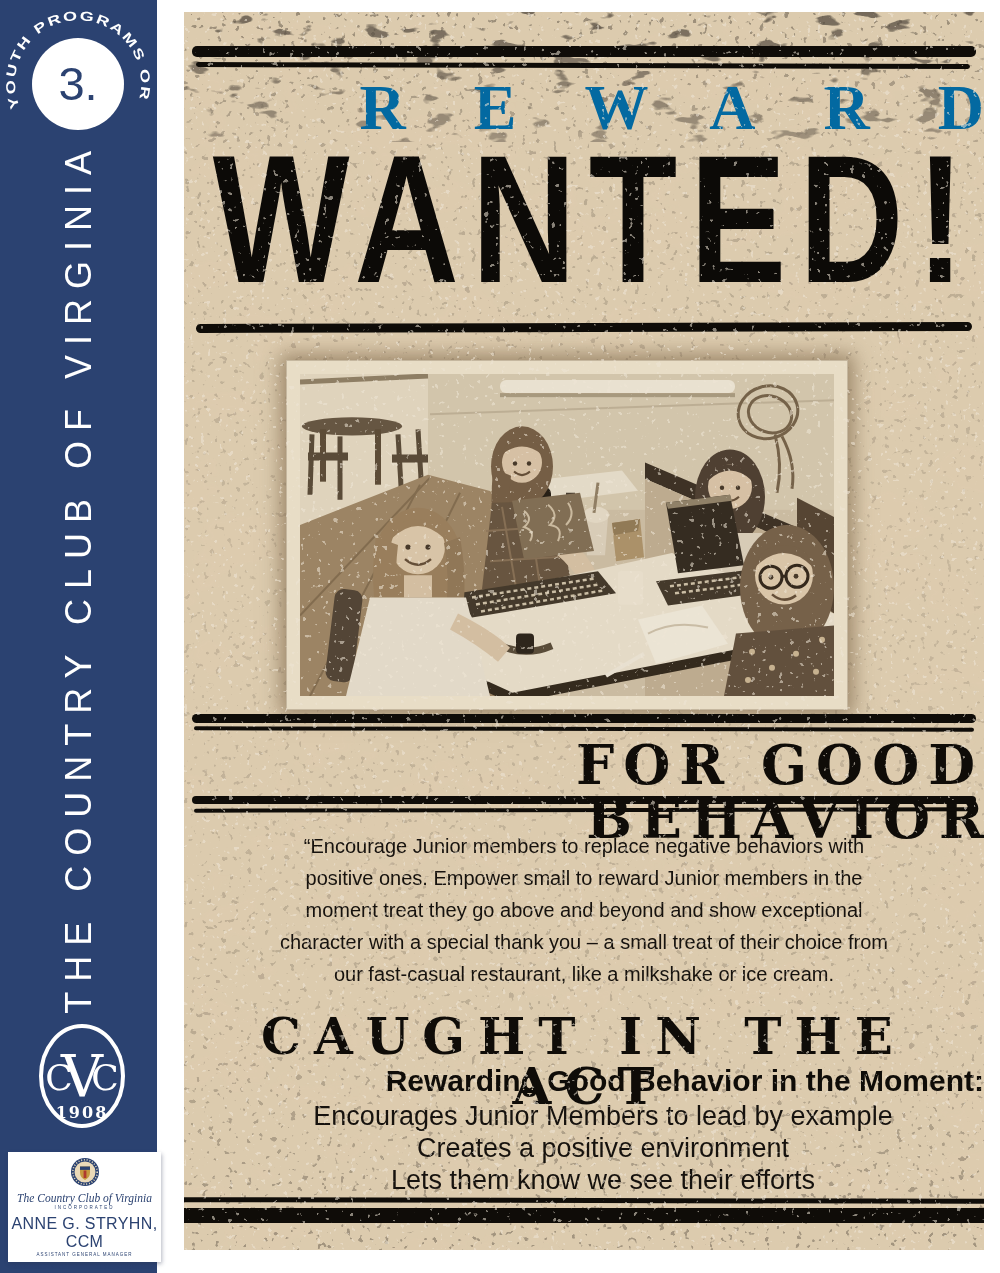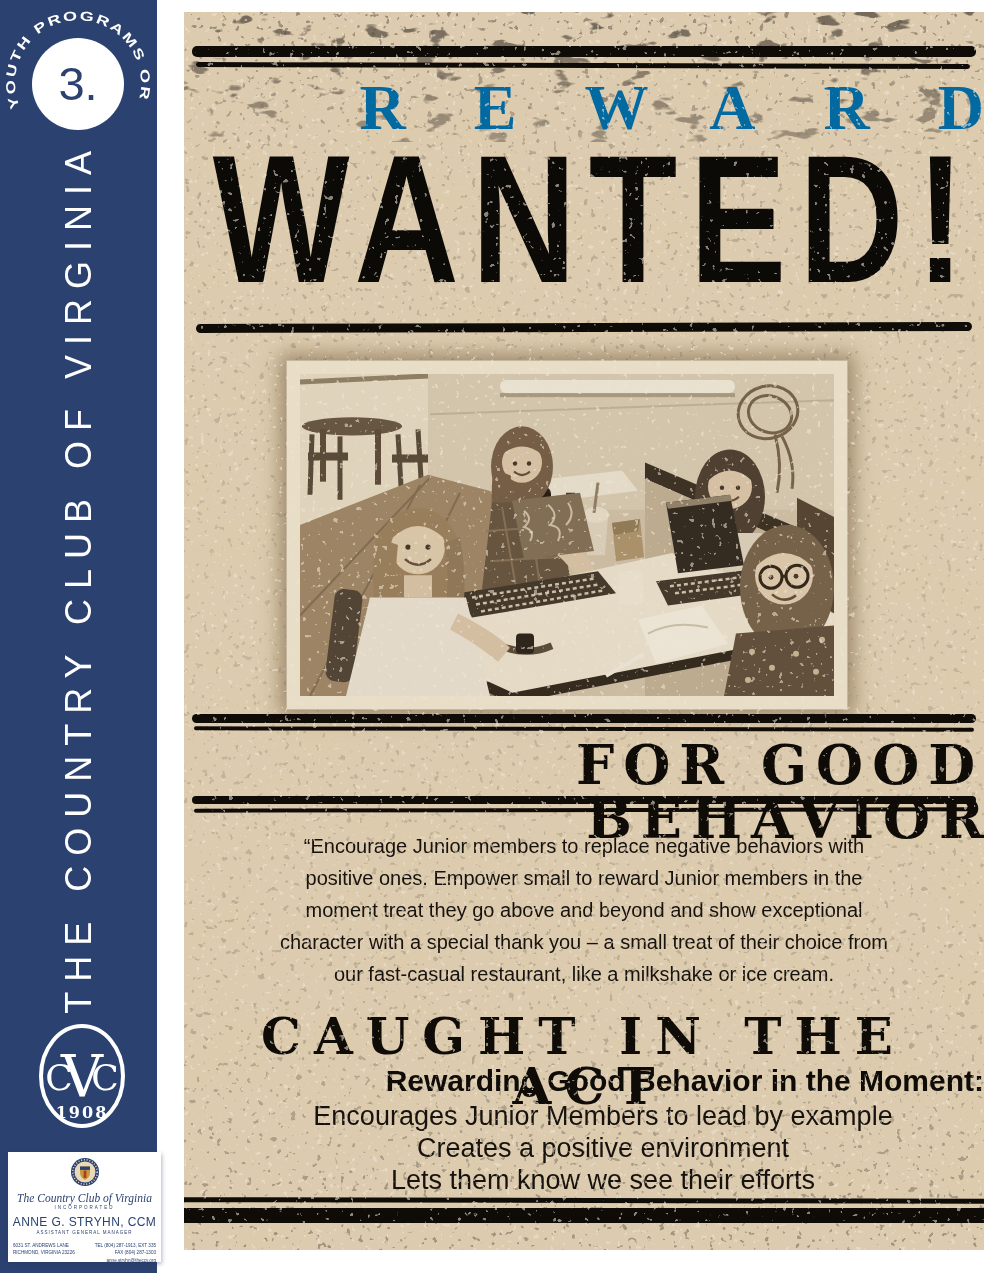--- a/index.html
+++ b/index.html
@@ -14,21 +14,21 @@
   .vtitle{writing-mode:vertical-rl;transform:rotate(180deg);color:#ffffff;font-size:36px;
           letter-spacing:10px;font-weight:400;white-space:nowrap;}
   .ccv-svg{left:26px;top:1012px;}
 
   
   .card{left:8px;top:1152px;width:153px;height:110px;background:#ffffff;color:#2b4271;
         text-align:center;box-shadow:1px 2px 4px rgba(40,50,80,.35);}
   .card .seal{margin-top:5px;}
   .card .script{font-family:"Liberation Serif",serif;font-style:italic;font-size:11.5px;line-height:1.05;margin-top:1px;}
   .card .inc{font-size:4.5px;letter-spacing:2px;margin-top:1px;}
-  .card .pname{font-size:12px;letter-spacing:.4px;margin-top:5px;}
+  .card .pname{font-size:16px;letter-spacing:.4px;margin-top:5px;}
   .card .ptitle{font-size:4.5px;letter-spacing:1px;margin-top:1px;}
   .card .cols{display:flex;justify-content:space-between;padding:0 5px;margin-top:7px;
               font-size:4.6px;line-height:1.6;}
   .card .cols .l{text-align:left;}
   .card .cols .r{text-align:right;}
 
   
   .poster{left:184px;top:12px;width:800px;height:1238px;background:#dccbae;overflow:hidden;}
   .tex{left:0;top:0;width:100%;height:100%;pointer-events:none;}
   .tex-dark{-webkit-mask-image:linear-gradient(180deg,rgba(0,0,0,.95),rgba(0,0,0,.5) 12%,rgba(0,0,0,.30) 45%,rgba(0,0,0,.45) 80%,rgba(0,0,0,.85));

